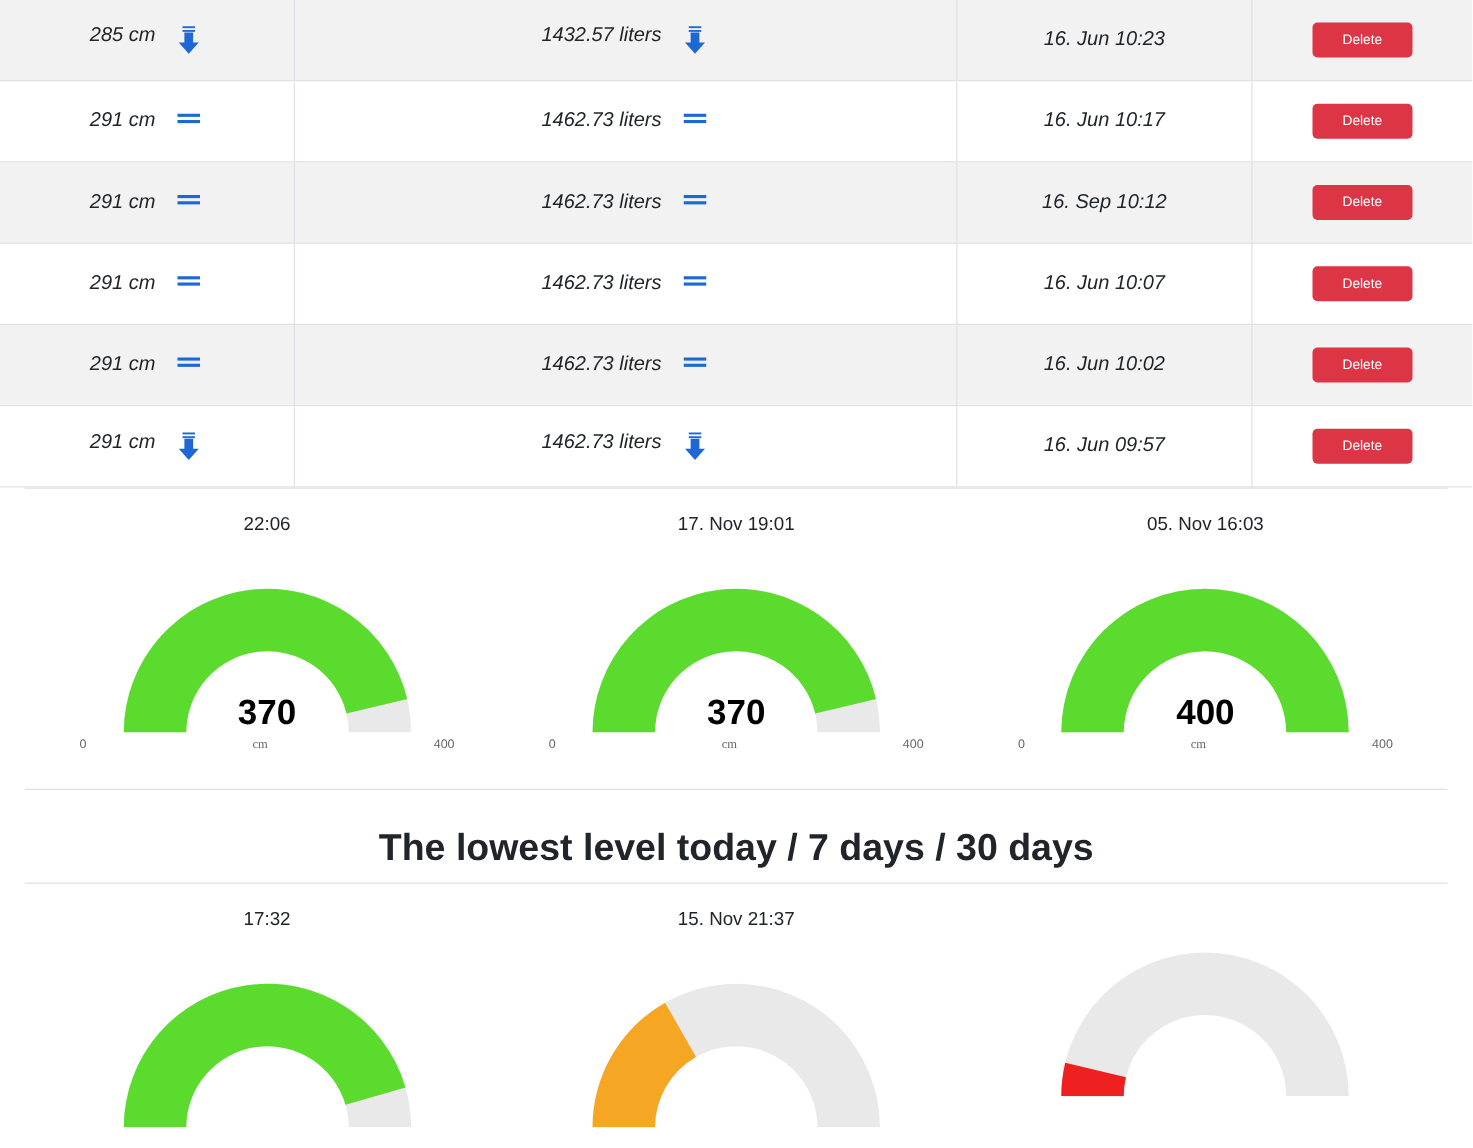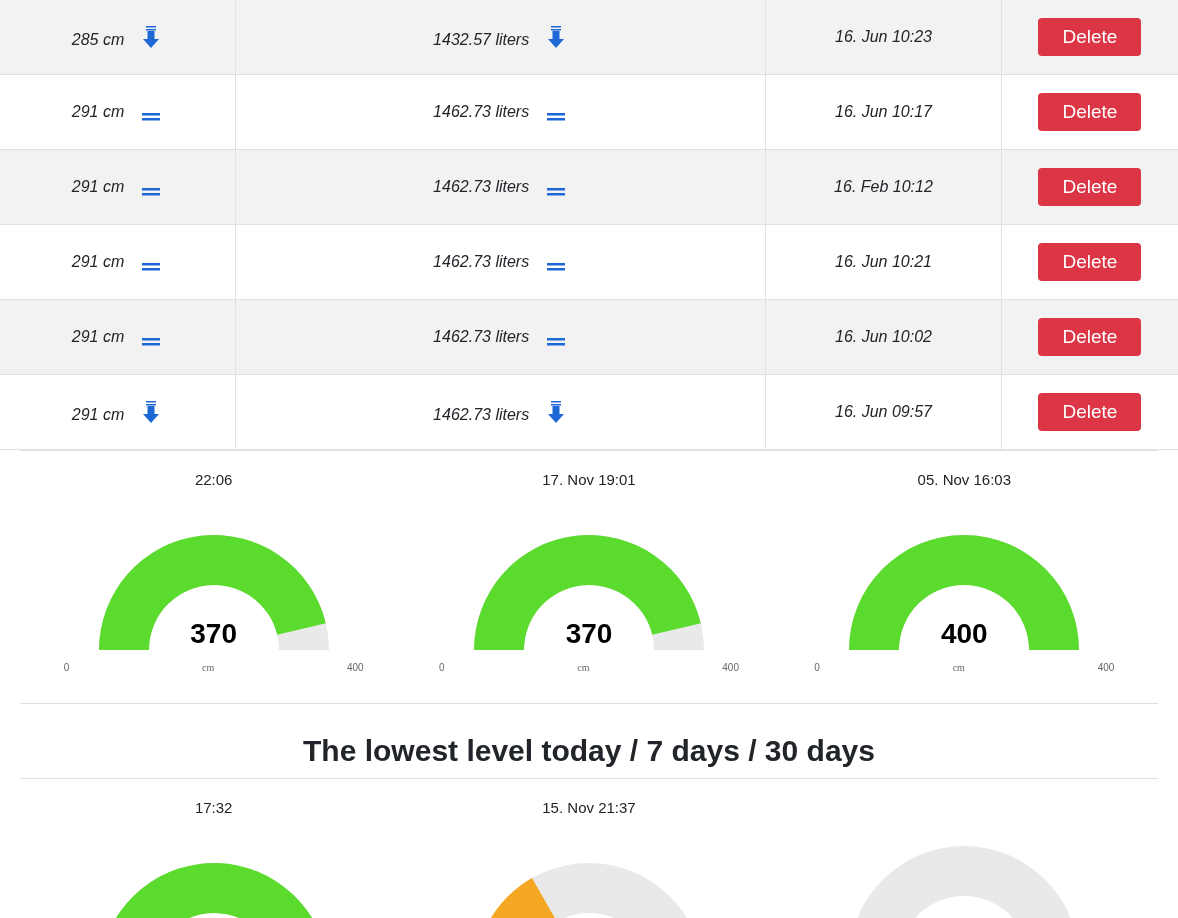--- a/index.html
+++ b/index.html
@@ -9,35 +9,35 @@
     .table tr { border-bottom: 1px solid #dee2e6; }
     .table tr:nth-child(odd) { background: #f2f2f2; }
     .table tr:nth-child(even) { background: #fff; }
     .table td { padding: 18px 12px; text-align: center; vertical-align: middle; font-style: italic; color: #212529; border-right: 1px solid #dee2e6; }
     .table td:last-child { border-right: none; }
     .col-level { width: 20%; }
     .col-volume { width: 45%; }
     .col-time { width: 20%; margin-top: 32px; }
     .col-action { width: 15%; }
     
-    .cell-inline { display: inline-flex; align-items: flex-end; gap: 15px; justify-content: center; }
+    .cell-inline { display: inline-flex; align-items: flex-start; gap: 15px; justify-content: center; }
     
     .arrow-down-icon { display: inline-block; width: 24px; height: 24px; }
     .stable-icon { display: inline-block; width: 24px; height: 12px; }
     
-    .btn-delete { background: #dc3545; color: #fff; border: none; padding: 8px 24px; border-radius: 4px; font-size: 19px; cursor: pointer; font-style: normal; }
+    .btn-delete { background: #dc3545; color: #fff; border: none; padding: 8px 24px; border-radius: 4px; font-size: 11px; cursor: pointer; font-style: normal; }
     
     .section { margin: 0 20px; }
     .section-title { text-align: center; font-size: 30px; font-weight: 700; color: #212529; margin: 30px 0 10px; }
     .divider { border: none; border-top: 1px solid #e0e0e0; margin: 0 0 20px; }
     
     .gauges { display: flex; justify-content: space-around; gap: 28px; padding: 0 20px; }
     .gauge-card { flex: 1; text-align: center; }
     .gauge-time { font-size: 15px; color: #212529; margin-bottom: 8px; }
-    .gauge-wrap { position: relative; width: 300px; height: 150px; margin: 12px auto; }
+    .gauge-wrap { position: relative; width: 300px; height: 150px; margin: 0 auto; }
     .gauge-value { position: absolute; bottom: 0; left: 0; right: 0; text-align: center; font-size: 28px; font-weight: 700; color: #000; }
     .gauge-scale { display: flex; justify-content: space-between; width: 300px; margin: 4px auto 0; font-size: 10px; color: #666; }
     .gauge-scale span:nth-child(2) { font-size: 10px; font-family: Liberation Serif, serif; }
     
     .gauge-svg { width: 300px; height: 150px; }
   </style>
 </head>
 <body>
 
 <table class="table">
@@ -118,49 +118,49 @@
       <span class="cell-inline">
         <span>1462.73 liters</span>
         <span class="stable-icon">
     <svg viewBox="0 0 24 12" width="24" height="12">
       <rect x="3" y="2" width="18" height="2.5" fill="#1e68d6"></rect>
       <rect x="3" y="7" width="18" height="2.5" fill="#1e68d6"></rect>
     </svg>
   </span>
       </span>
     </td>
-    <td class="col-time">16. Feb 10:12</td>
-    <td class="col-action">
-      <button class="btn-delete">Delete</button>
-    </td>
-  </tr>
-      <tr>
-    <td class="col-level">
-      <span class="cell-inline">
-        <span>291 cm</span>
-        <span class="stable-icon">
-    <svg viewBox="0 0 24 12" width="24" height="12">
-      <rect x="3" y="2" width="18" height="2.5" fill="#1e68d6"></rect>
-      <rect x="3" y="7" width="18" height="2.5" fill="#1e68d6"></rect>
-    </svg>
-  </span>
-      </span>
-    </td>
-    <td class="col-volume">
-      <span class="cell-inline">
-        <span>1462.73 liters</span>
-        <span class="stable-icon">
-    <svg viewBox="0 0 24 12" width="24" height="12">
-      <rect x="3" y="2" width="18" height="2.5" fill="#1e68d6"></rect>
-      <rect x="3" y="7" width="18" height="2.5" fill="#1e68d6"></rect>
-    </svg>
-  </span>
-      </span>
-    </td>
-    <td class="col-time">16. Jun 10:21</td>
+    <td class="col-time">16. Sep 10:12</td>
+    <td class="col-action">
+      <button class="btn-delete">Delete</button>
+    </td>
+  </tr>
+      <tr>
+    <td class="col-level">
+      <span class="cell-inline">
+        <span>291 cm</span>
+        <span class="stable-icon">
+    <svg viewBox="0 0 24 12" width="24" height="12">
+      <rect x="3" y="2" width="18" height="2.5" fill="#1e68d6"></rect>
+      <rect x="3" y="7" width="18" height="2.5" fill="#1e68d6"></rect>
+    </svg>
+  </span>
+      </span>
+    </td>
+    <td class="col-volume">
+      <span class="cell-inline">
+        <span>1462.73 liters</span>
+        <span class="stable-icon">
+    <svg viewBox="0 0 24 12" width="24" height="12">
+      <rect x="3" y="2" width="18" height="2.5" fill="#1e68d6"></rect>
+      <rect x="3" y="7" width="18" height="2.5" fill="#1e68d6"></rect>
+    </svg>
+  </span>
+      </span>
+    </td>
+    <td class="col-time">16. Jun 10:07</td>
     <td class="col-action">
       <button class="btn-delete">Delete</button>
     </td>
   </tr>
       <tr>
     <td class="col-level">
       <span class="cell-inline">
         <span>291 cm</span>
         <span class="stable-icon">
     <svg viewBox="0 0 24 12" width="24" height="12">

